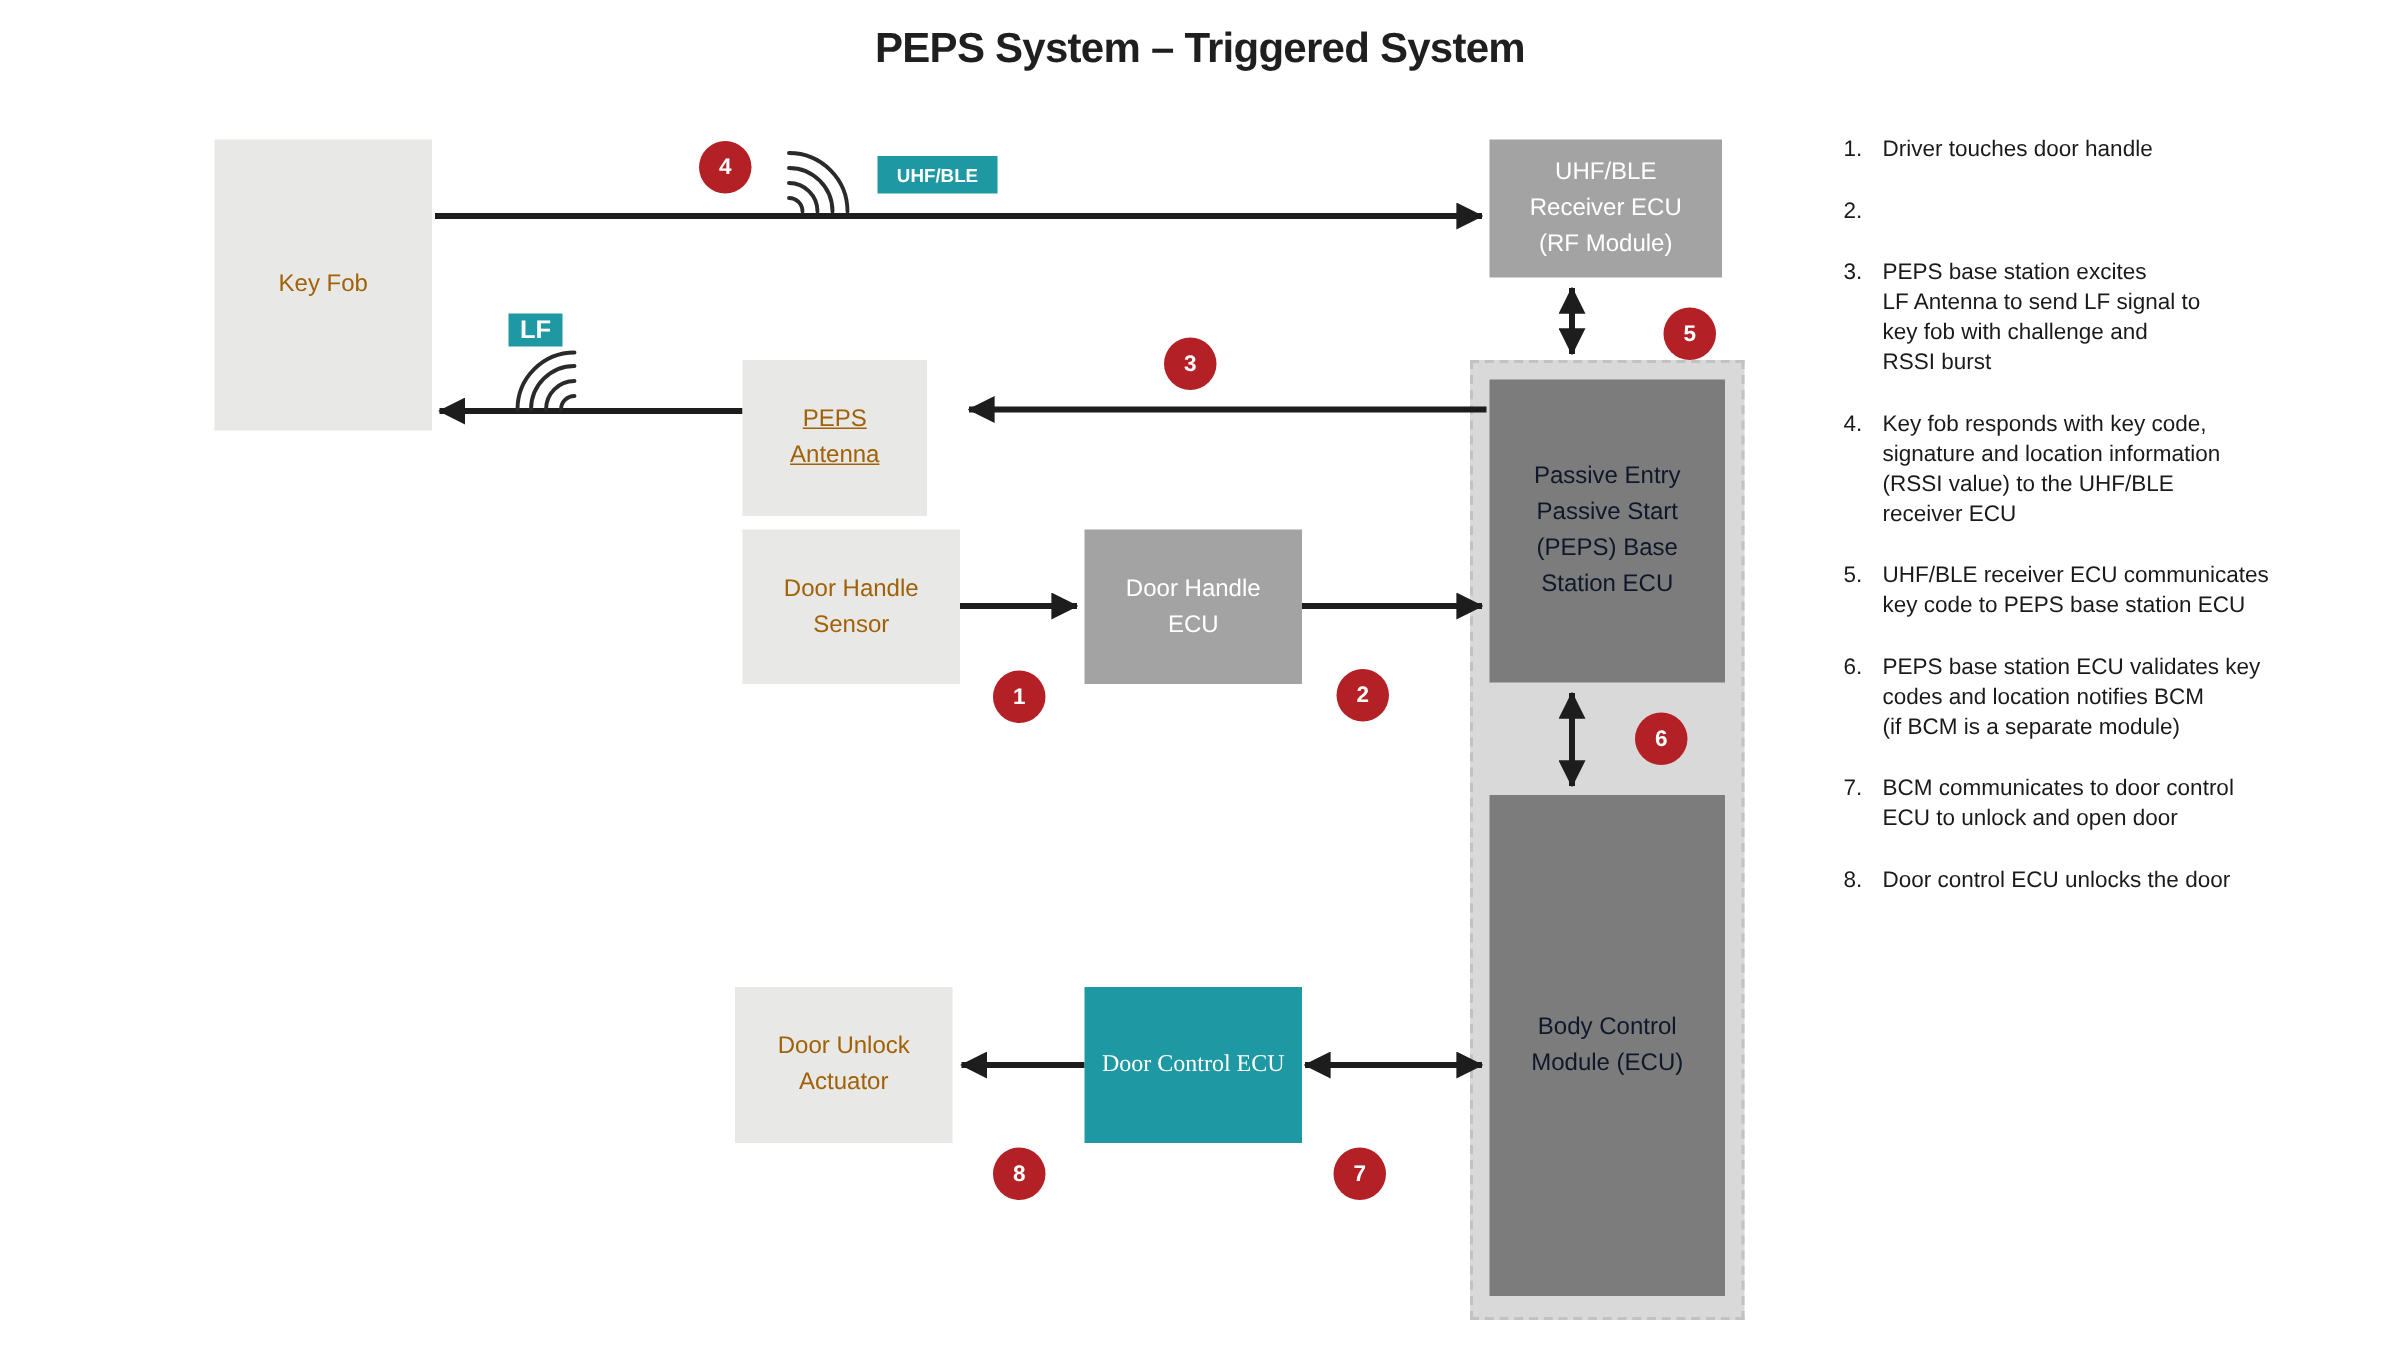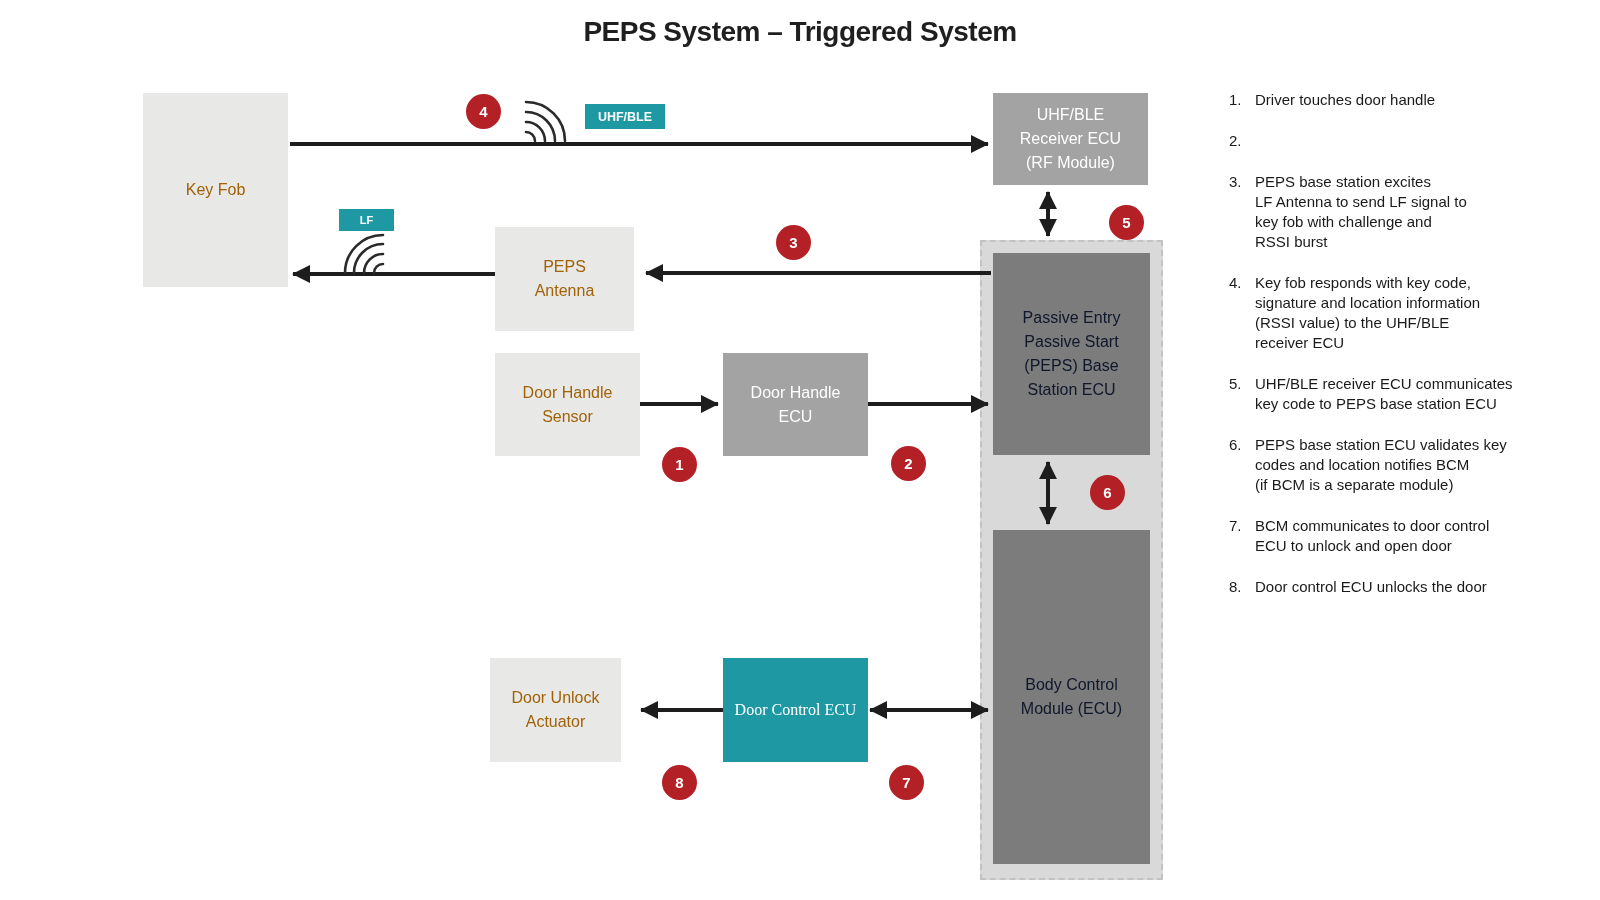--- a/index.html
+++ b/index.html
@@ -15,21 +15,21 @@
   .mid{background:#a3a3a3;color:#ffffff;}
   .dark{background:#7c7c7c;color:#0f172a;}
   .tealbox{background:#1e98a2;color:#ffffff;font-family:Liberation Serif, serif;}
 
   .group{position:absolute;left:980px;top:240px;width:183px;height:640px;
          background:#d9d9d9;border:2px dashed #c2c2c2;box-sizing:border-box;}
 
   .chip{position:absolute;background:#1e98a2;color:#ffffff;font-weight:bold;
         display:flex;align-items:center;justify-content:center;}
   .chip-uhf{left:585px;top:104px;width:80px;height:25px;font-size:12.5px;}
-  .chip-lf{left:339px;top:209px;width:55px;height:22px;font-size:11px;}
+  .chip-lf{left:339px;top:209px;width:36px;height:22px;font-size:17px;}
 
   .marker{position:absolute;width:35px;height:35px;border-radius:50%;background:#b32025;
           color:#ffffff;font-weight:bold;font-size:15px;display:flex;
           align-items:center;justify-content:center;}
 
   .legend{position:absolute;left:1229px;top:90px;width:320px;font-size:15px;
           line-height:20px;color:#1a1a1a;}
   .legend-item{display:flex;margin-bottom:21px;}
   .legend-num{width:26px;flex:none;}
   .legend-text{white-space:pre-line;}
@@ -63,38 +63,38 @@
     <line class="arrow" x1="723" y1="710" x2="641" y2="710" marker-end="url(#ah)"></line>
     <line class="arrow" x1="870" y1="710" x2="988" y2="710" marker-start="url(#ah)" marker-end="url(#ah)"></line>
   </svg>
 
   <div class="box light" style="left:143px;top:93px;width:145px;height:194px;">Key Fob</div>
 
   <div class="box mid" style="left:993px;top:93px;width:155px;height:92px;">UHF/BLE
 Receiver ECU
 (RF Module)</div>
 
-  <div class="box light" style="left:495px;top:227px;width:139px;height:104px;">PEPS
+  <div class="box light" style="left:495px;top:240px;width:123px;height:104px;text-decoration:underline;">PEPS
 Antenna</div>
 
   <div class="box light" style="left:495px;top:353px;width:145px;height:103px;">Door Handle
 Sensor</div>
 
   <div class="box mid" style="left:723px;top:353px;width:145px;height:103px;">Door Handle
 ECU</div>
 
   <div class="box dark" style="left:993px;top:253px;width:157px;height:202px;">Passive Entry
 Passive Start
 (PEPS) Base
 Station ECU</div>
 
   <div class="box dark" style="left:993px;top:530px;width:157px;height:334px;">Body Control
 Module (ECU)</div>
 
-  <div class="box light" style="left:490px;top:658px;width:131px;height:104px;">Door Unlock
+  <div class="box light" style="left:490px;top:658px;width:145px;height:104px;">Door Unlock
 Actuator</div>
 
   <div class="box tealbox" style="left:723px;top:658px;width:145px;height:104px;">Door Control ECU</div>
 
   <div class="chip chip-uhf">UHF/BLE</div>
   <div class="chip chip-lf">LF</div>
 
   <svg class="overlay" style="left:520px;top:95px;" width="50" height="50">
     <path class="sigarc" d="M6 37 A9 9 0 0 1 15 46"></path>
     <path class="sigarc" d="M6 27 A19 19 0 0 1 25 46"></path>

